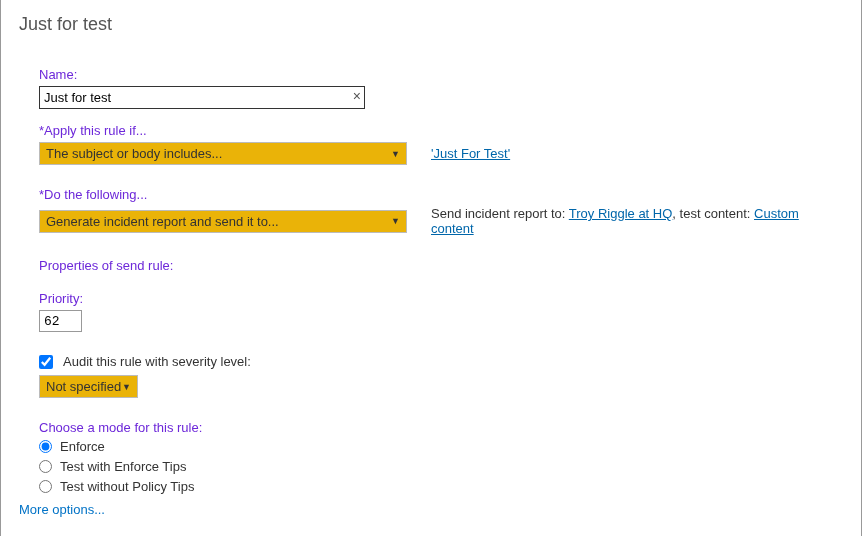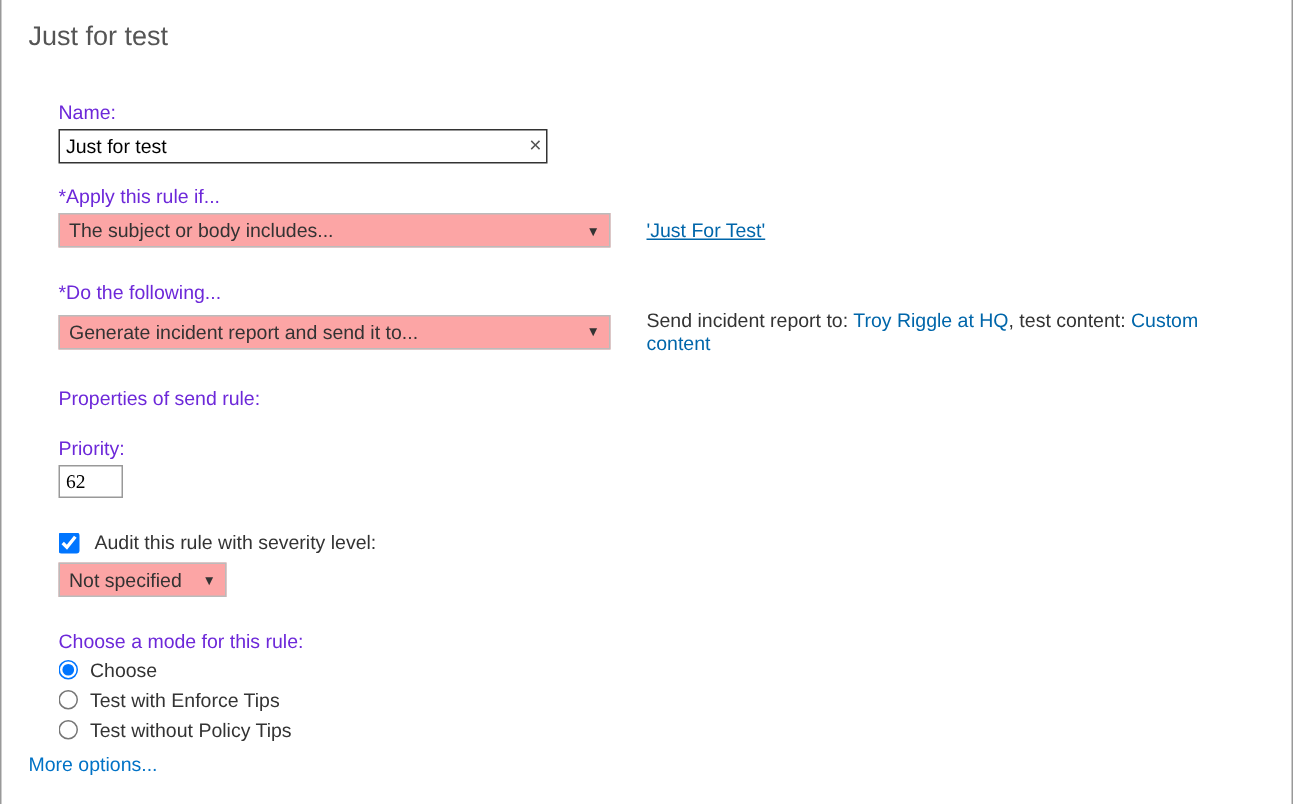--- a/index.html
+++ b/index.html
@@ -66,43 +66,43 @@
     top: 3px;
     font-size: 14px;
     color: #555;
     cursor: pointer;
     line-height: 1;
   }
   .dropdown {
     width: 368px;
     height: 23px;
     border: 1px solid #bbb;
-    background: #fca5a5;
+    background: #eab308;
     display: flex;
     align-items: center;
     justify-content: space-between;
     padding: 0 6px;
     font-size: 13px;
     cursor: pointer;
     color: #333;
   }
   .dropdown.small {
-    width: 112px;
+    width: 99px;
   }
   .dropdown .arrow, .caret {
     font-size: 9px;
     color: #333;
   }
   .priority-input {
     width: 43px;
     height: 22px;
     border: 1px solid #999;
     padding: 2px 4px;
     font-size: 13px;
-    font-family: Liberation Serif, serif;
+    font-family: Liberation Mono, monospace;
   }
   .checkbox-row {
     display: flex;
     align-items: center;
     gap: 10px;
     margin-bottom: 6px;
   }
   .checkbox-row input[type="checkbox"] {
     width: 14px;
     height: 14px;
@@ -115,20 +115,21 @@
     align-items: center;
     gap: 8px;
     margin-bottom: 5px;
   }
   .radio-row input[type="radio"] {
     width: 13px;
     height: 13px;
   }
   .link {
     color: #0066aa;
+    text-decoration: underline;
     cursor: pointer;
   }
   .link.bold {
     font-weight: 400;
     text-decoration: underline;
   }
   .more-options {
     color: #0072c6;
     font-size: 13px;
     cursor: pointer;
@@ -203,21 +204,21 @@
       <span class="caret">▼</span>
     </div>
 
     <div class="spacer-md"></div>
 
     
     <div class="label">Choose a mode for this rule:</div>
     <div class="radio-group">
       <label class="radio-row">
         <input type="radio" name="mode" checked="" style="">
-        <span>Choose</span>
+        <span>Enforce</span>
       </label>
       <label class="radio-row">
         <input type="radio" name="mode" style="">
         <span>Test with Enforce Tips</span>
       </label>
       <label class="radio-row">
         <input type="radio" name="mode" style="">
         <span>Test without Policy Tips</span>
       </label>
     </div>

